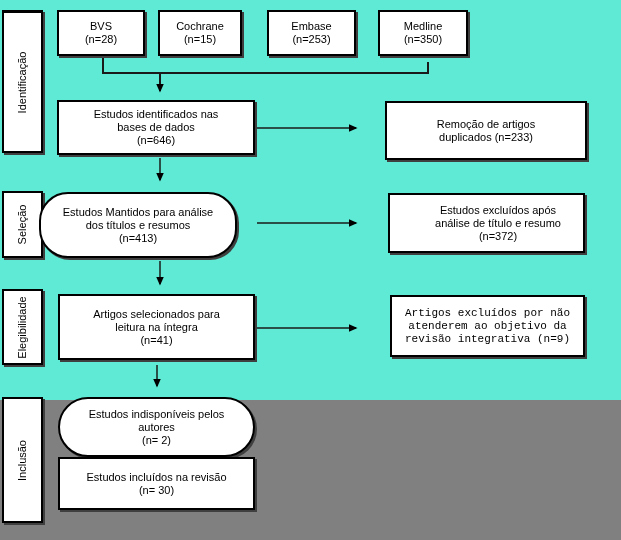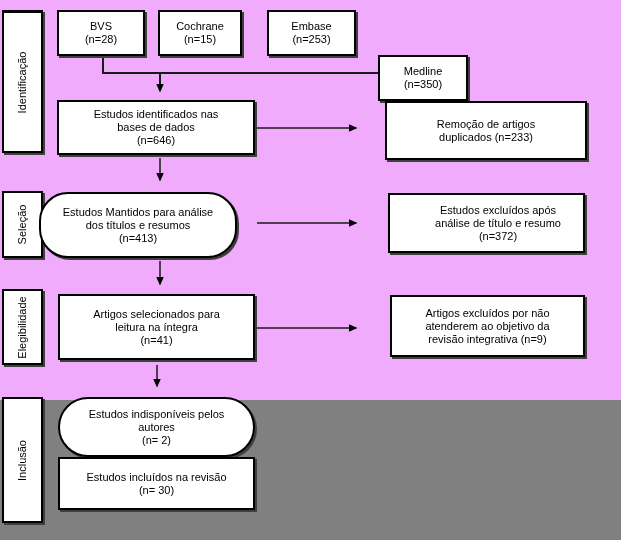--- a/index.html
+++ b/index.html
@@ -3,21 +3,21 @@
 <meta charset="utf-8">
 <style>
   html,body{margin:0;padding:0;}
   body{
     width:621px;height:540px;
     background:#808080;
     font-family:"Liberation Sans","DejaVu Sans",sans-serif;
     position:relative;
     overflow:hidden;
   }
-  .canvas{position:absolute;left:0;top:0;width:621px;height:400px;background:#f0abfc;}
+  .canvas{position:absolute;left:0;top:0;width:621px;height:400px;background:#5eead4;}
   .wires{position:absolute;left:0;top:0;pointer-events:none;}
   .box{
     position:absolute;
     box-sizing:border-box;
     background:#ffffff;
     border:2px solid #000000;
     box-shadow:2px 2px 0 #3f3f3f;
     display:flex;
     align-items:center;
     justify-content:center;
@@ -37,31 +37,31 @@
   }
   .stage-identificacao{top:10px;height:143px;border-top-width:3px;}
   .stage-selecao{top:191px;height:67px;}
   .stage-elegibilidade{top:289px;height:76px;}
   .stage-inclusao{top:397px;height:126px;}
   
   .src{top:10px;height:46px;}
   .src-bvs{left:57px;width:88px;}
   .src-cochrane{left:158px;width:84px;}
   .src-embase{left:267px;width:89px;}
-  .src-medline{left:378px;width:90px;margin-top:45px;}
+  .src-medline{left:378px;width:90px;}
   
   .flow-identified{left:57px;top:100px;width:198px;height:55px;}
   .flow-screened{left:39px;top:192px;width:198px;height:66px;border-radius:29px;}
   .flow-fulltext{left:58px;top:294px;width:197px;height:66px;}
   .flow-unavailable{left:58px;top:397px;width:197px;height:60px;border-radius:30px;}
   .flow-included{left:58px;top:457px;width:197px;height:53px;}
   
   .exc-duplicates{left:385px;top:101px;width:202px;height:59px;}
   .exc-titleabstract{left:388px;top:193px;width:197px;height:60px;padding-left:23px;}
-  .exc-objective{left:390px;top:295px;width:195px;height:62px;}
+  .exc-objective{left:390px;top:295px;width:195px;height:62px;font-family:Liberation Mono, monospace;}
 </style>
 </head>
 <body>
 
 <div class="canvas">
 
   <svg class="wires" width="621" height="540">
     <defs>
       <marker id="arr" markerWidth="9" markerHeight="8" refX="7.5" refY="4" orient="auto" markerUnits="userSpaceOnUse">
         <path d="M0,0 L9,4 L0,8 z" fill="#000000"></path>

